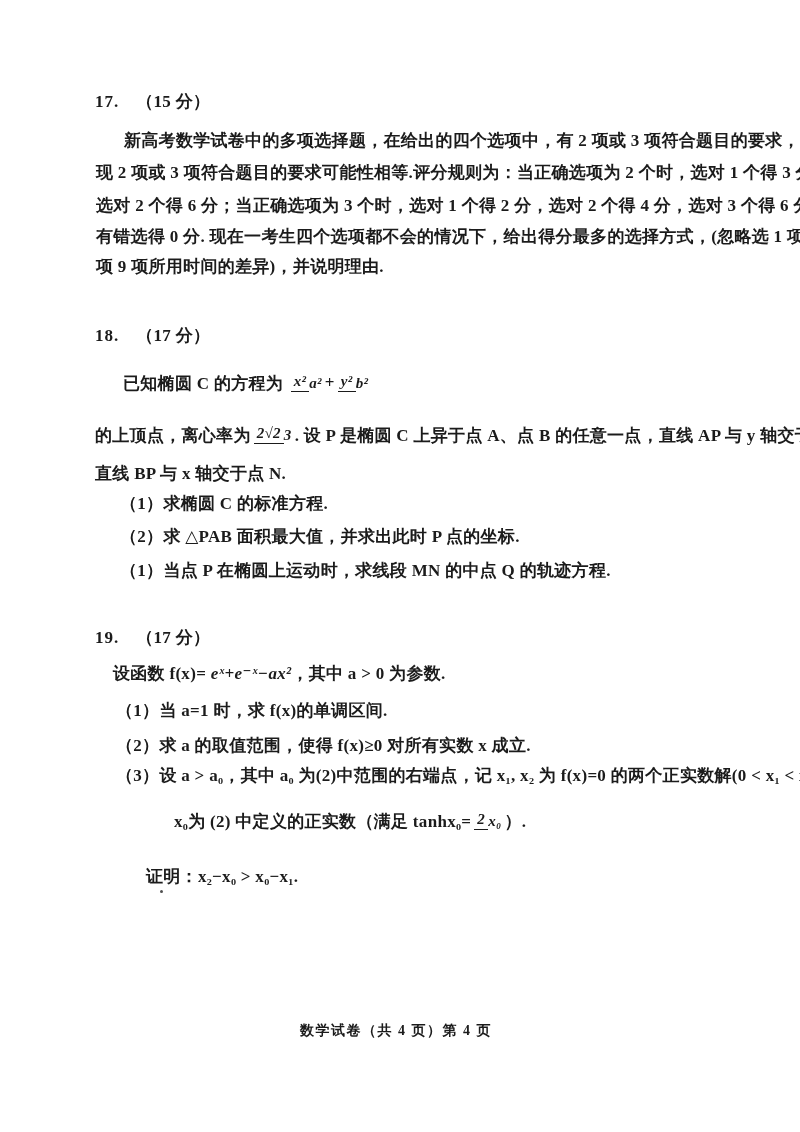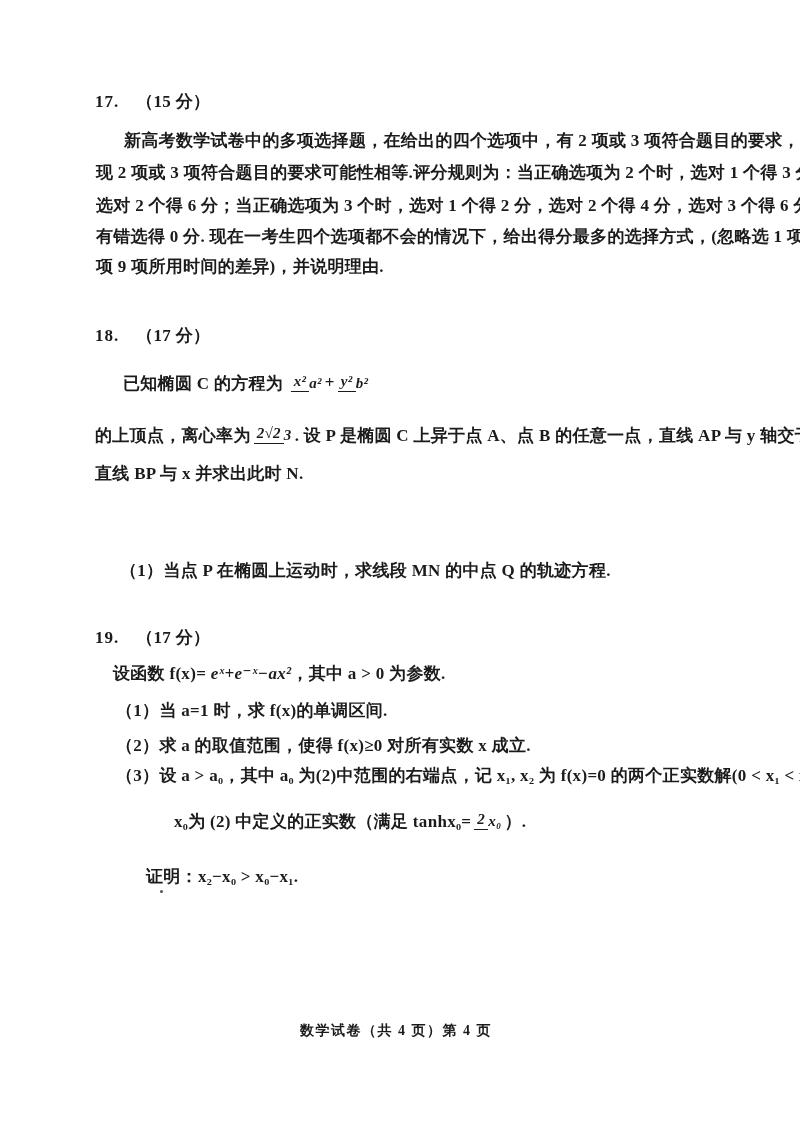--- a/index.html
+++ b/index.html
@@ -91,22 +91,24 @@
 
   <div class="line mathline" style="top:412px; left:95px; height:46px;">
     <span>的上顶点，离心率为</span>
     <span class="frac">
       <span class="num">2√2</span>
       <span class="den">3</span>
     </span>
     <span>. 设 P 是椭圆 C 上异于点 A、点 B 的任意一点，直线 AP 与 y 轴交于点 M，</span>
   </div>
 
-  <div class="line" style="top:464px; left:95px;">直线 BP 与 x 并求出此时 N.</div>
+  <div class="line" style="top:464px; left:95px;">直线 BP 与 x 轴交于点 N.</div>
 
+  <div class="line" style="top:494px; left:120px;">（1）求椭圆 C 的标准方程.</div>
+  <div class="line" style="top:527px; left:120px;">（2）求 △PAB 面积最大值，并求出此时 P 点的坐标.</div>
   <div class="line" style="top:561px; left:120px;">（1）当点 P 在椭圆上运动时，求线段 MN 的中点 Q 的轨迹方程.</div>
 
   <div class="line heading" style="top:628px; left:95px;">
     <span class="qno">19.</span><span class="pts">（17 分）</span>
   </div>
 
   <div class="line" style="top:664px; left:113px;">
     <span>设函数 f(x)= </span><span class="ital">eˣ+e⁻ˣ−ax²</span><span>，其中 a &gt; 0 为参数.</span>
   </div>
 

